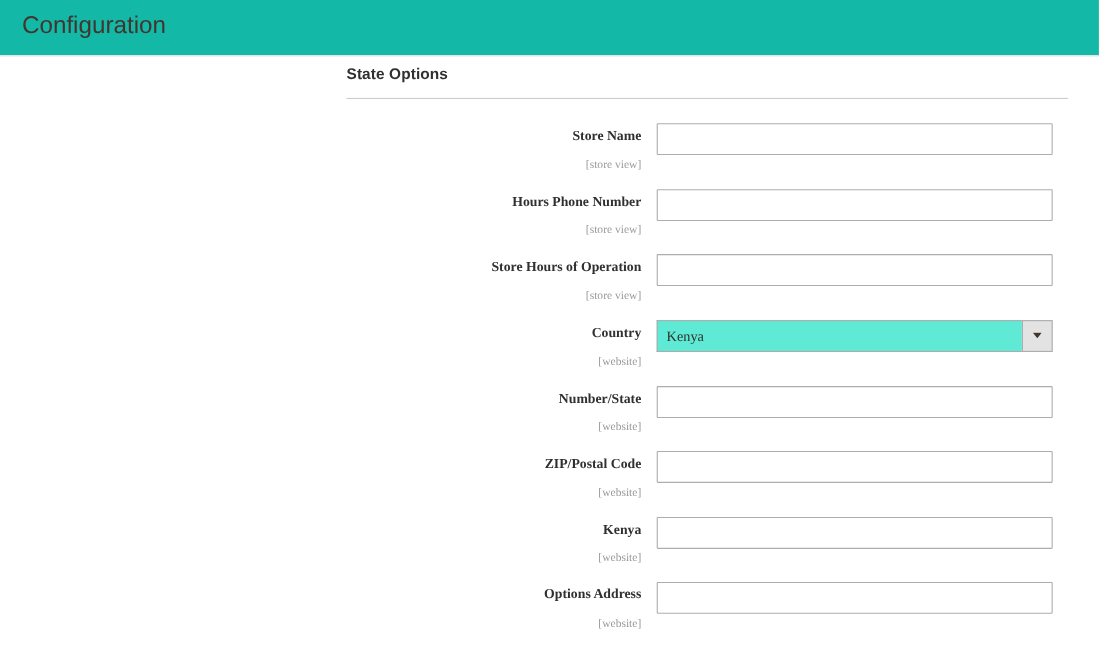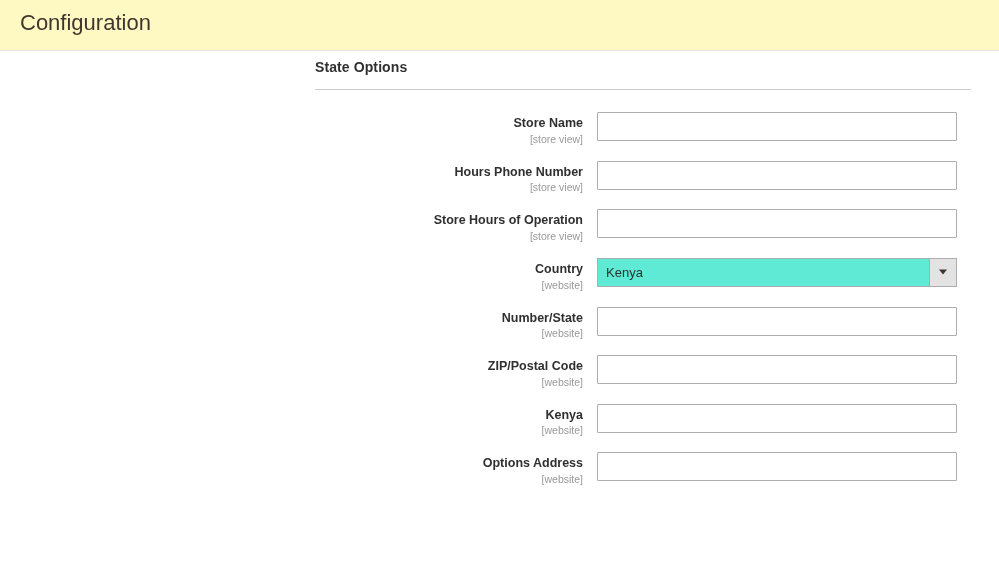--- a/index.html
+++ b/index.html
@@ -5,21 +5,21 @@
   * { box-sizing: border-box; }
   html, body {
     margin: 0;
     padding: 0;
     font-family: 'Helvetica Neue', Helvetica, Arial, sans-serif;
     color: #41362f;
     background: #fff;
     font-size: 13px;
   }
   .page-header {
-    background: #fef9c3;
+    background: #14b8a6;
     border-bottom: 1px solid #e3e3e3;
     padding: 10px 20px 14px 20px;
   }
   .page-title {
     font-size: 22px;
     font-weight: 400;
     color: #41362f;
     margin: 0;
   }
 
@@ -47,40 +47,41 @@
   .section-header.open { border-bottom: none; }
 
   .form-block {
     padding-top: 22px;
   }
 
   .form-row {
     display: flex;
     align-items: flex-start;
     margin-bottom: 16px;
+    font-family: Liberation Serif, serif;
   }
   .label-col {
     width: 282px;
     flex: 0 0 282px;
     text-align: right;
     padding-right: 14px;
     padding-top: 3px;
   }
   .field-label {
     font-size: 12.5px;
     font-weight: 600;
     color: #303030;
     line-height: 1.25;
   }
   .field-scope {
     display: block;
     font-size: 10.5px;
     font-weight: 400;
     color: #999;
-    margin-top: 1px;
+    margin-top: 13px;
   }
   .input-col {
     flex: 1 1 auto;
     max-width: 360px;
   }
   .text-input, .select-input {
     width: 100%;
     height: 29px;
     border: 1px solid #adadad;
     border-radius: 1px;

